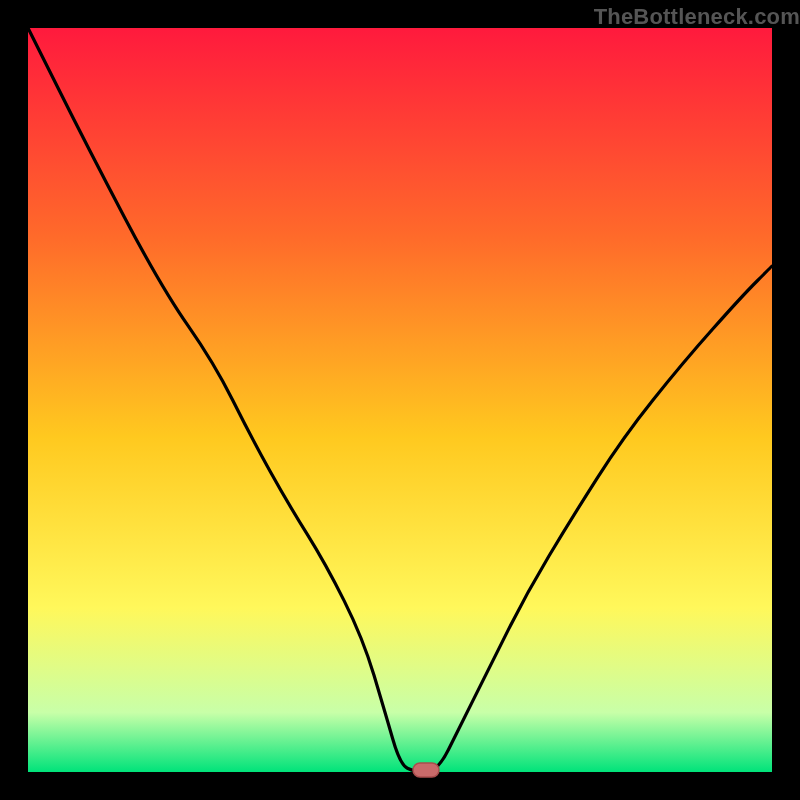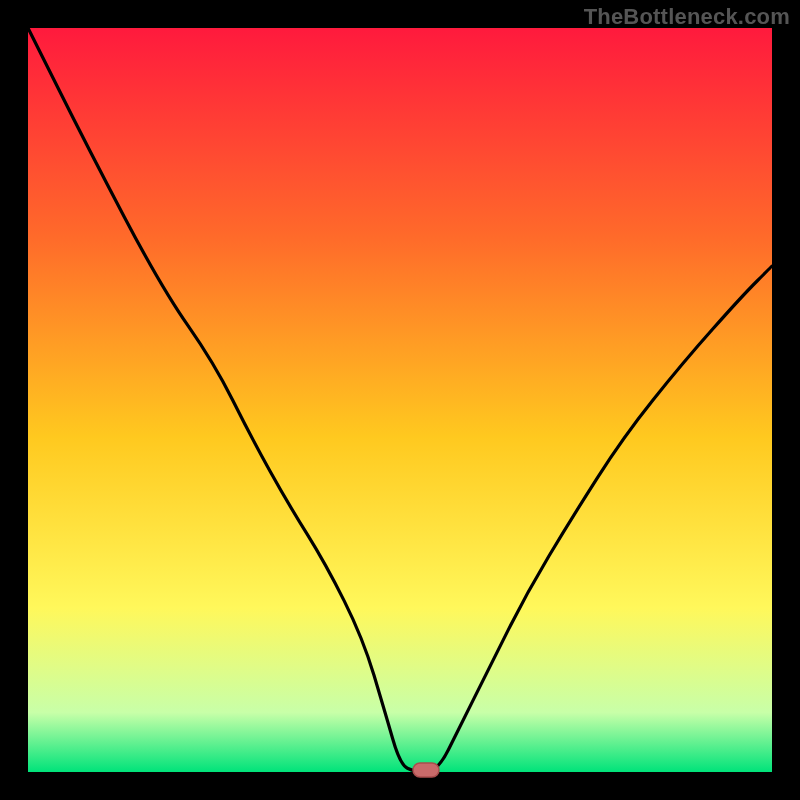--- a/index.html
+++ b/index.html
@@ -13,21 +13,21 @@
   }
   .frame {
     position: relative;
     width: 800px;
     height: 800px;
     background: #000;
   }
   .watermark {
     position: absolute;
     top: 4px;
-    right: 10px;
+    right: 0;
     color: #555;
     font-size: 22px;
     font-weight: bold;
     letter-spacing: 0.2px;
     font-family: Arial, Helvetica, sans-serif;
     z-index: 5;
     user-select: none;
   }
   svg.plot {
     position: absolute;

